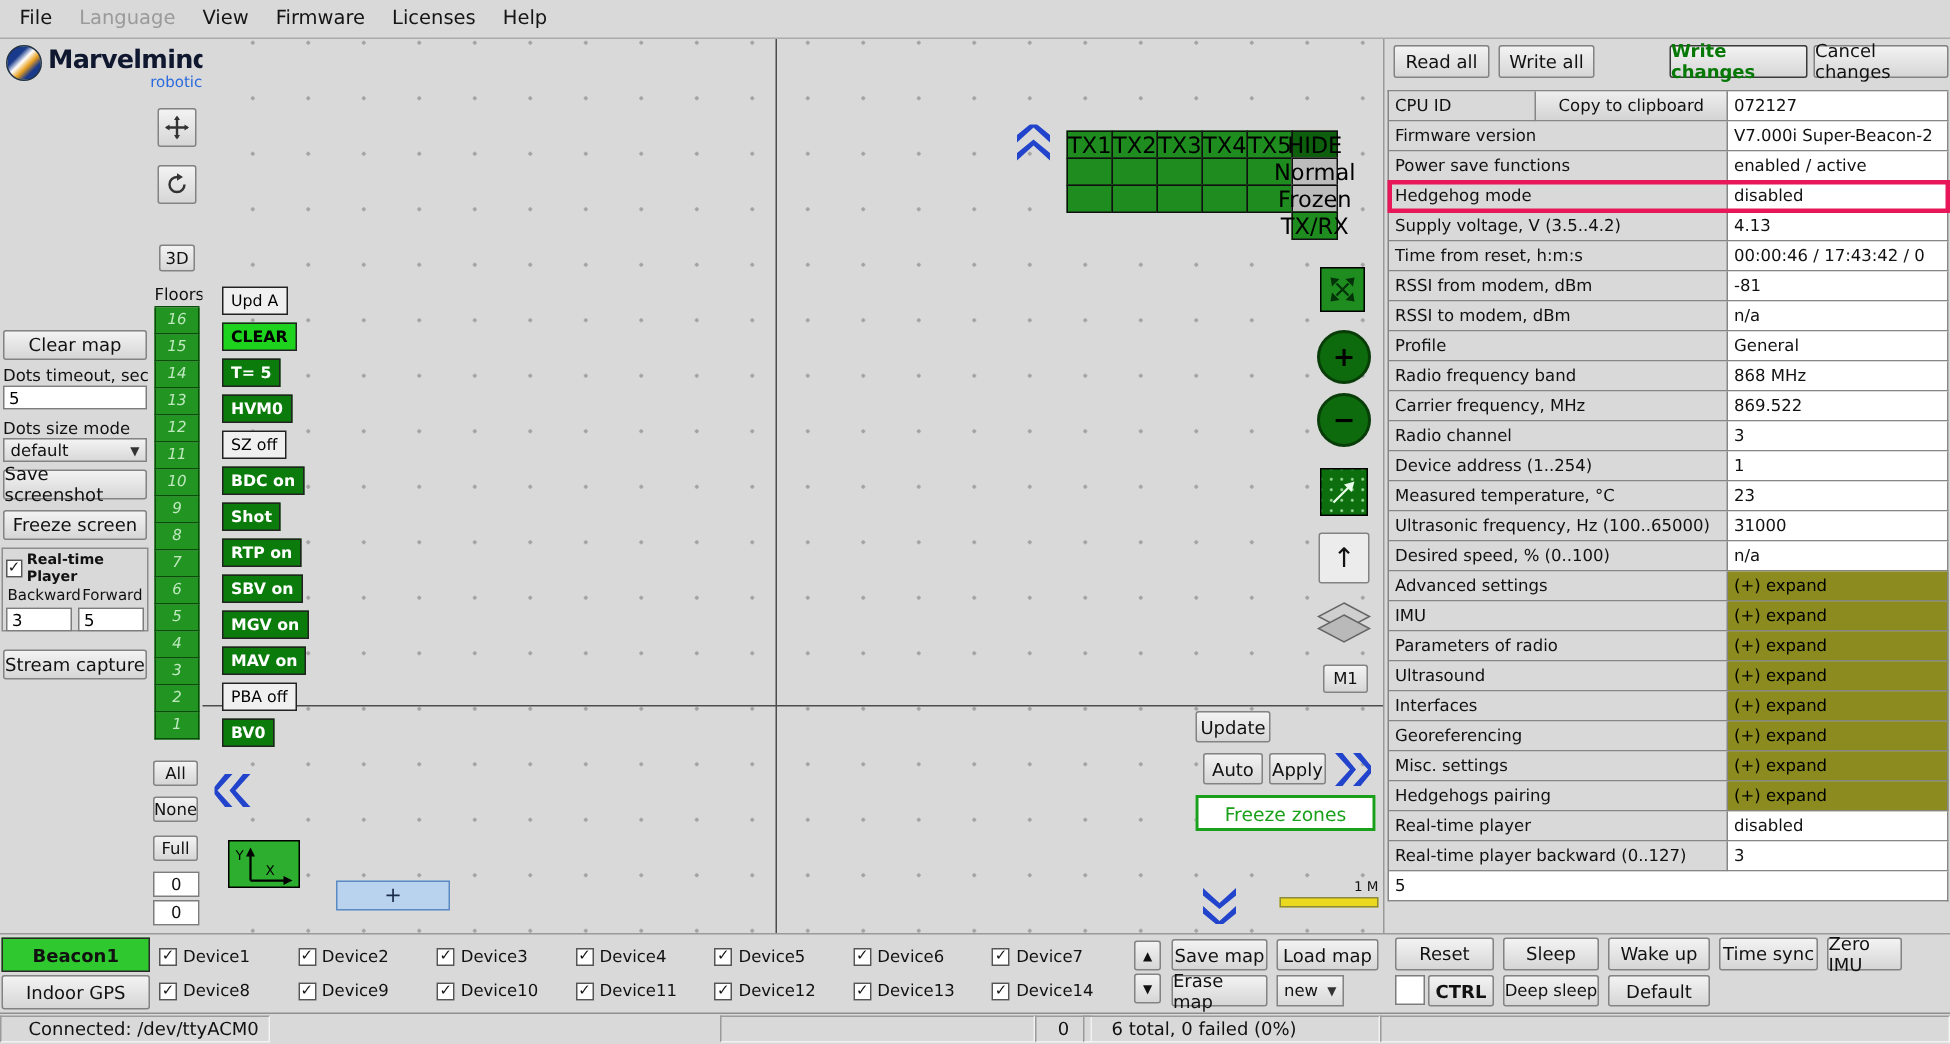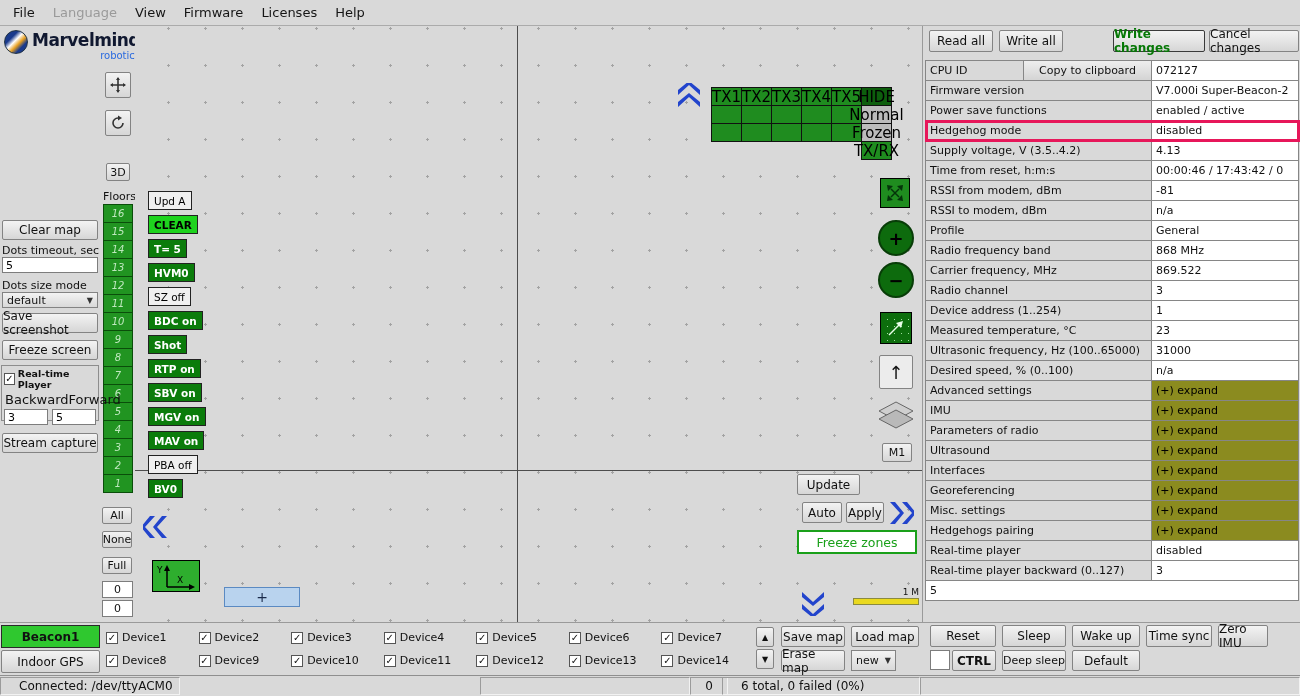--- a/index.html
+++ b/index.html
@@ -149,21 +149,21 @@
       <span class="arr">▼</span>
     </div>
     <div class="btn abs" style="left:2px;top:287px;width:96px;height:20px;">Save screenshot</div>
     <div class="btn abs" style="left:2px;top:314px;width:96px;height:20px;">Freeze screen</div>
 
     <div class="groupbox abs" style="left:1px;top:339px;width:98px;height:56px;background:#d9d9d9;">
       <div style="display:flex;align-items:center;gap:3px;padding:2px;">
         <span class="cbbox">✓</span>
         <span style="font-size:9.5px;font-weight:bold;">Real-time Player</span>
       </div>
-      <div style="display:flex;justify-content:space-between;padding:0 3px;font-size:13px;">
+      <div style="display:flex;justify-content:space-between;padding:0 3px;font-size:10px;">
         <span>Backward</span>
         <span>Forward</span>
       </div>
       <div style="display:flex;gap:4px;padding:2px 2px;">
         <input class="textbox" style="width: 44px; height: 16px;" value="3">
         <input class="textbox" style="width: 44px; height: 16px;" value="5">
       </div>
     </div>
 
     <div class="btn abs" style="left:2px;top:407px;width:96px;height:20px;">Stream capture</div>
@@ -262,21 +262,21 @@
     </div>
     <div class="btn abs" style="left:744px;top:329px;width:34px;height:34px;background:#ececec;">
       <span style="font-size:18px;">↑</span>
     </div>
     <svg class="abs" style="left:740px;top:374px;" width="42" height="32">
       <path d="M21 2 L38 11 L21 20 L4 11 Z" fill="#cfcfcf" stroke="#666"></path>
       <path d="M21 10 L38 19 L21 28 L4 19 Z" fill="#b9b9b9" stroke="#666"></path>
     </svg>
     <div class="btn abs small" style="left:747px;top:417px;width:30px;height:19px;">M1</div>
 
-    <div class="btn abs" style="left:662px;top:448px;width:63px;height:21px;">Update</div>
+    <div class="btn abs" style="left:662px;top:448px;width:50px;height:21px;">Update</div>
     <div class="btn abs" style="left:667px;top:476px;width:40px;height:21px;">Auto</div>
     <div class="btn abs" style="left:711px;top:476px;width:38px;height:21px;">Apply</div>
     <div class="freeze abs" style="left:662px;top:504px;width:120px;height:24px;">Freeze zones</div>
 
     <div class="abs" style="left:17px;top:534px;width:48px;height:32px;background:#2eae2e;border:1px solid #000;">
       <svg width="46" height="30" viewBox="0 0 46 30">
         <path d="M14 26 L14 8 M14 26 L38 26" stroke="#000" stroke-width="1.5" fill="none"></path>
         <path d="M14 4 L11 10 L17 10 Z" fill="#000"></path>
         <path d="M42 26 L36 23 L36 29 Z" fill="#000"></path>
         <text x="4" y="12" font-size="9" fill="#000">Y</text>

